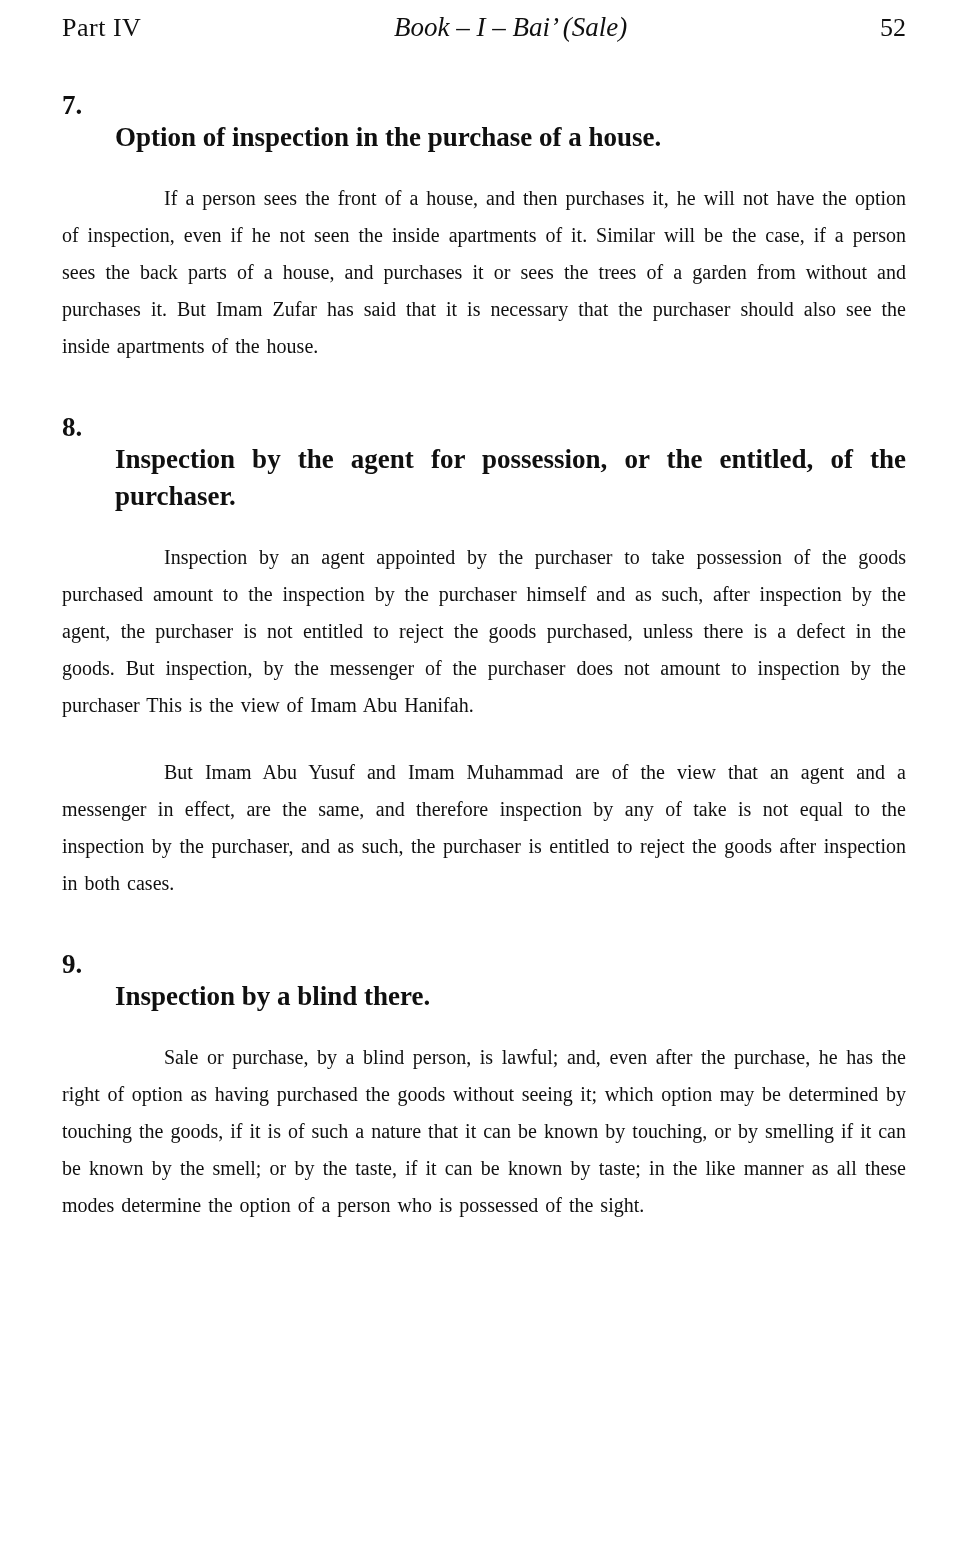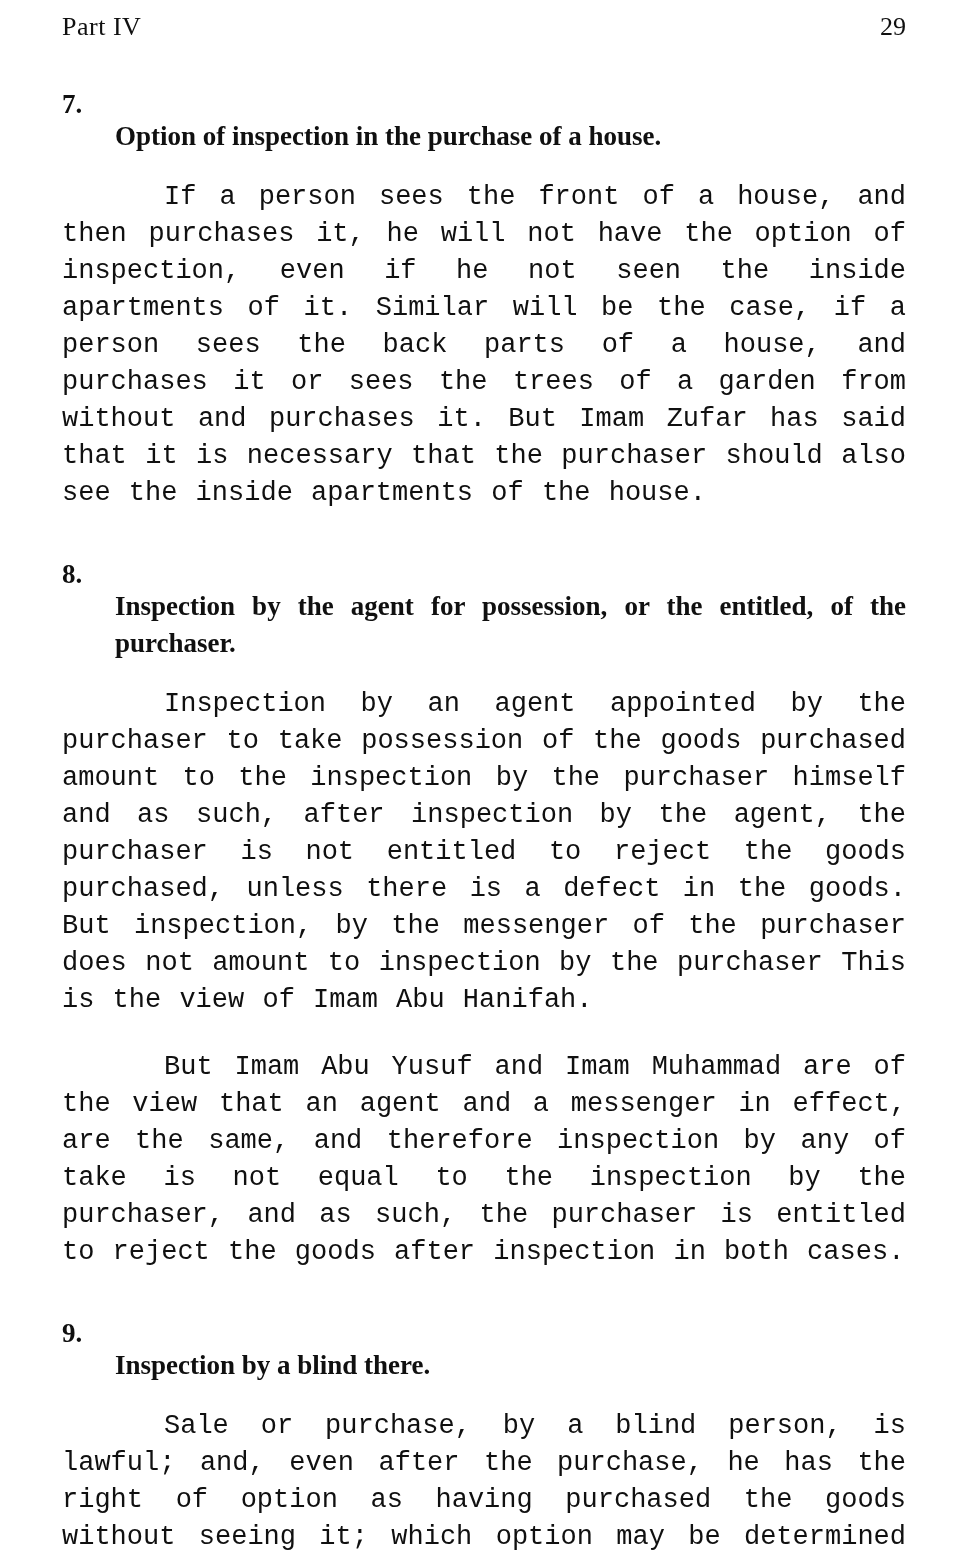--- a/index.html
+++ b/index.html
@@ -36,37 +36,37 @@
   .section-heading .num {
     flex: 0 0 53px;
     width: 53px;
   }
   .section-heading .htext {
     flex: 1;
     text-align: justify;
     margin-top: 32px;
   }
   .para {
-    font-size: 27px;
+    font-size: 20px;
     line-height: 37px;
     text-align: justify;
     text-indent: 102px;
     margin: 0 0 30px 0;
     word-spacing: 2px;
-    font-family: Liberation Mono, monospace;
   }
 </style>
 </head>
 <body>
 
 <div class="page">
 
   <div class="page-header">
     <span class="h-left">Part IV</span>
-    <span class="h-right">29</span>
+    <span class="h-center">Book – I – Bai’ (Sale)</span>
+    <span class="h-right">52</span>
   </div>
 
   <div class="section">
     <div class="section-heading">
       <span class="num">7.</span>
       <span class="htext">Option of inspection in the purchase of a house.</span>
     </div>
     <p class="para">If a person sees the front of a house, and then purchases it, he will not have the option of inspection, even if he not seen the inside apartments of it. Similar will be the case, if a person sees the back parts of a house, and purchases it or sees the trees of a garden from without and purchases it. But Imam Zufar has said that it is necessary that the purchaser should also see the inside apartments of the house.</p>
   </div>
 

